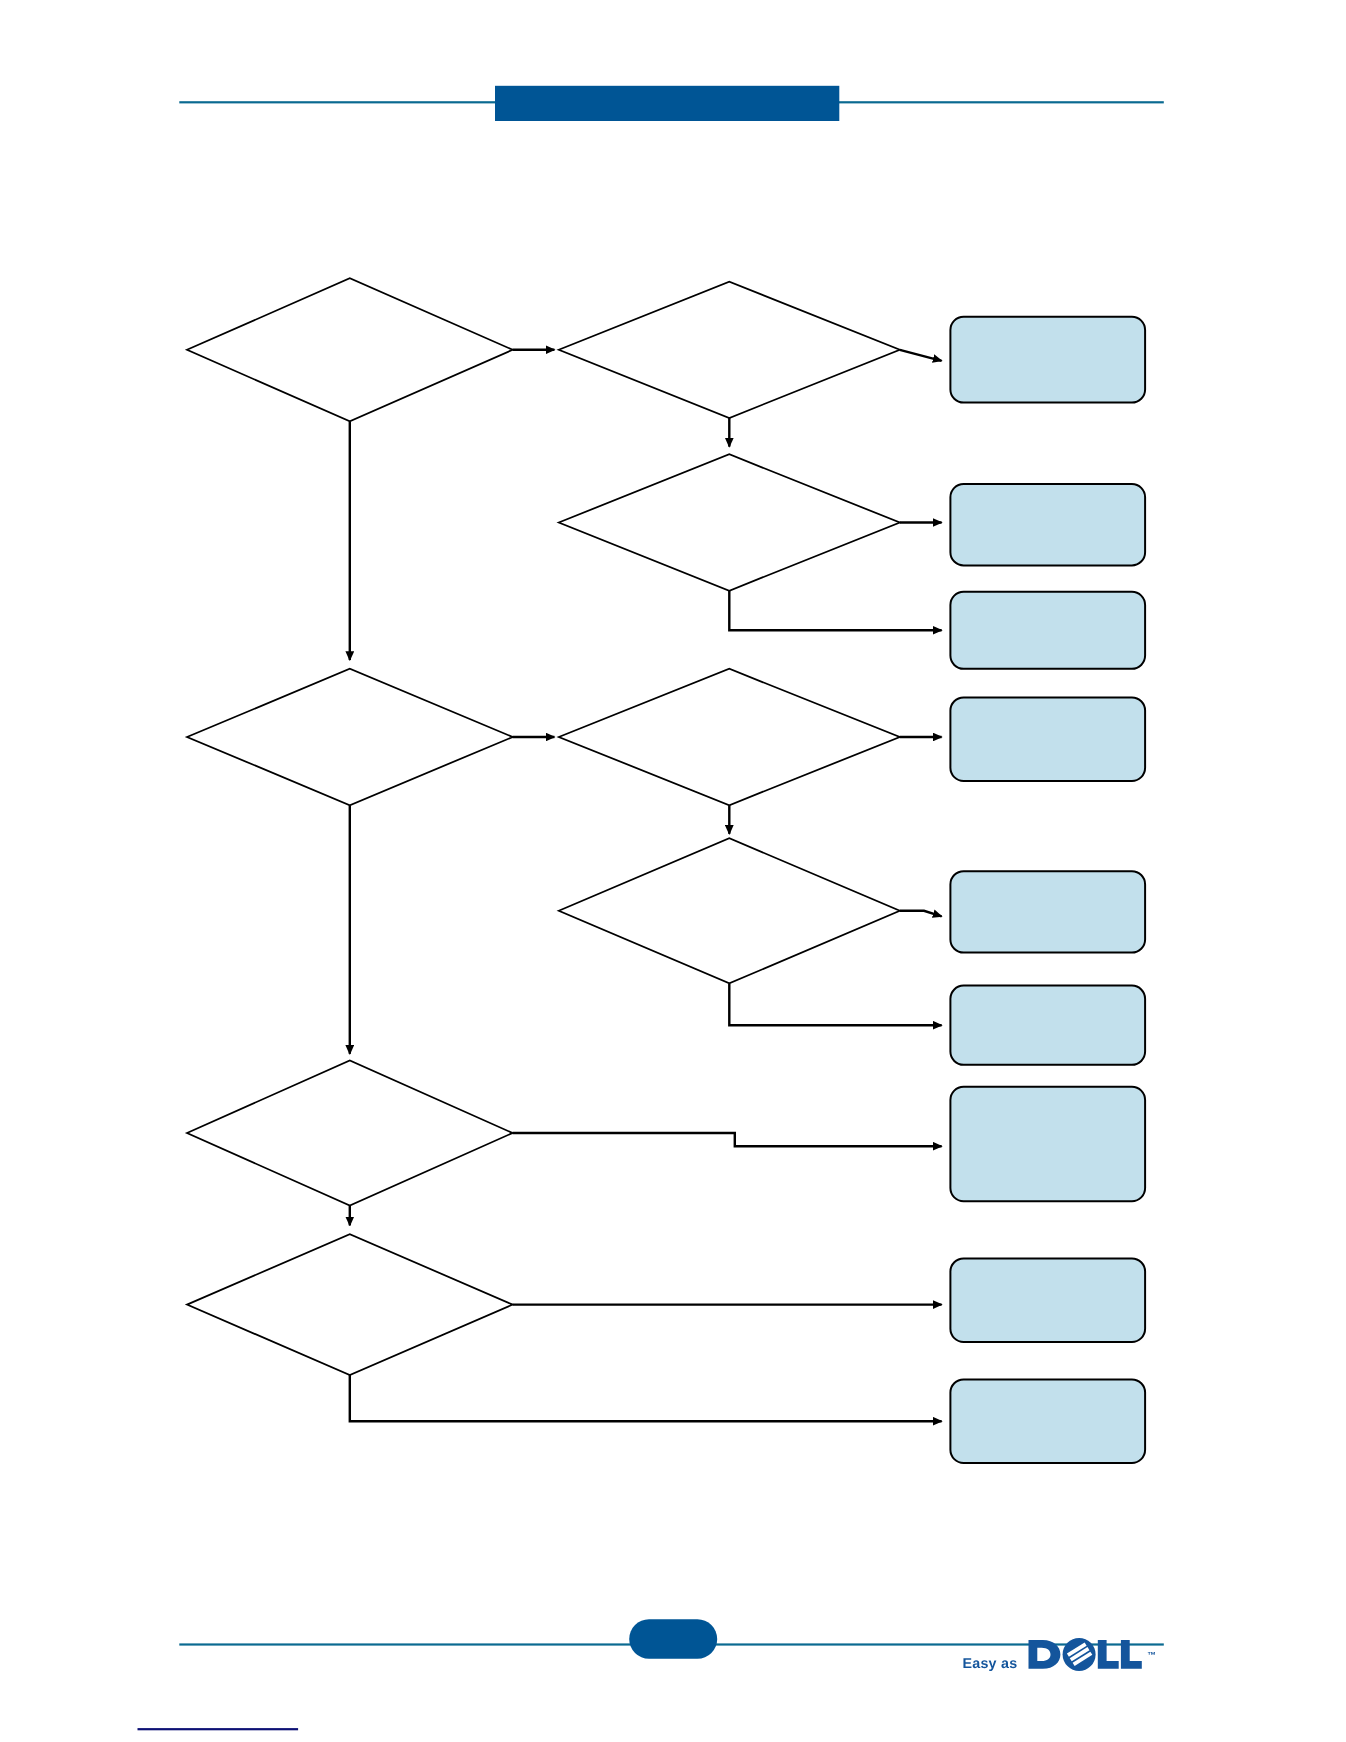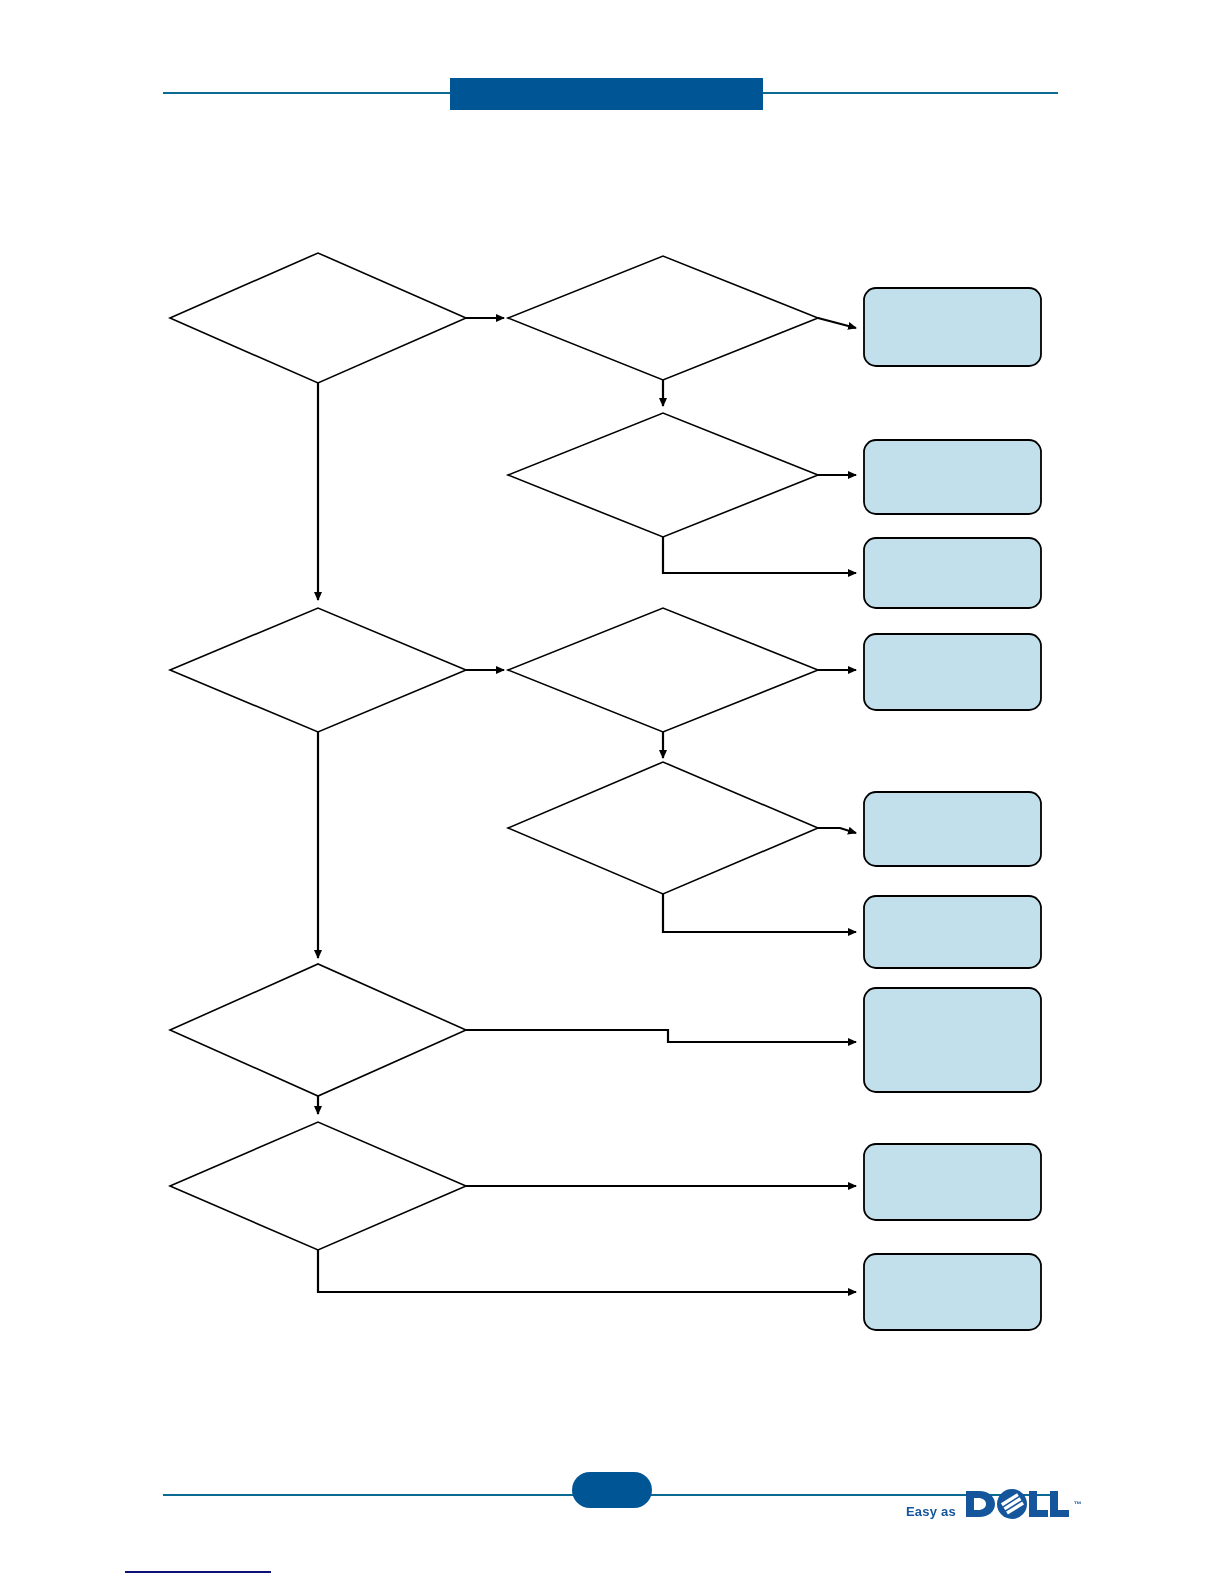--- a/index.html
+++ b/index.html
@@ -72,21 +72,21 @@
     left: 0; top: 0;
     width: 100%; height: 100%;
     color: #005595;
     font-size: 14px;
     line-height: 36px;
     text-align: center;
     overflow: hidden;
   }
   .footer-logo {
     position: absolute;
-    left: 906px;
+    left: 875px;
     top: 1487px;
     display: flex;
     align-items: center;
     gap: 9px;
   }
   .easy-as {
     color: #14559c;
     font-size: 13px;
     font-weight: bold;
     letter-spacing: 0.2px;

